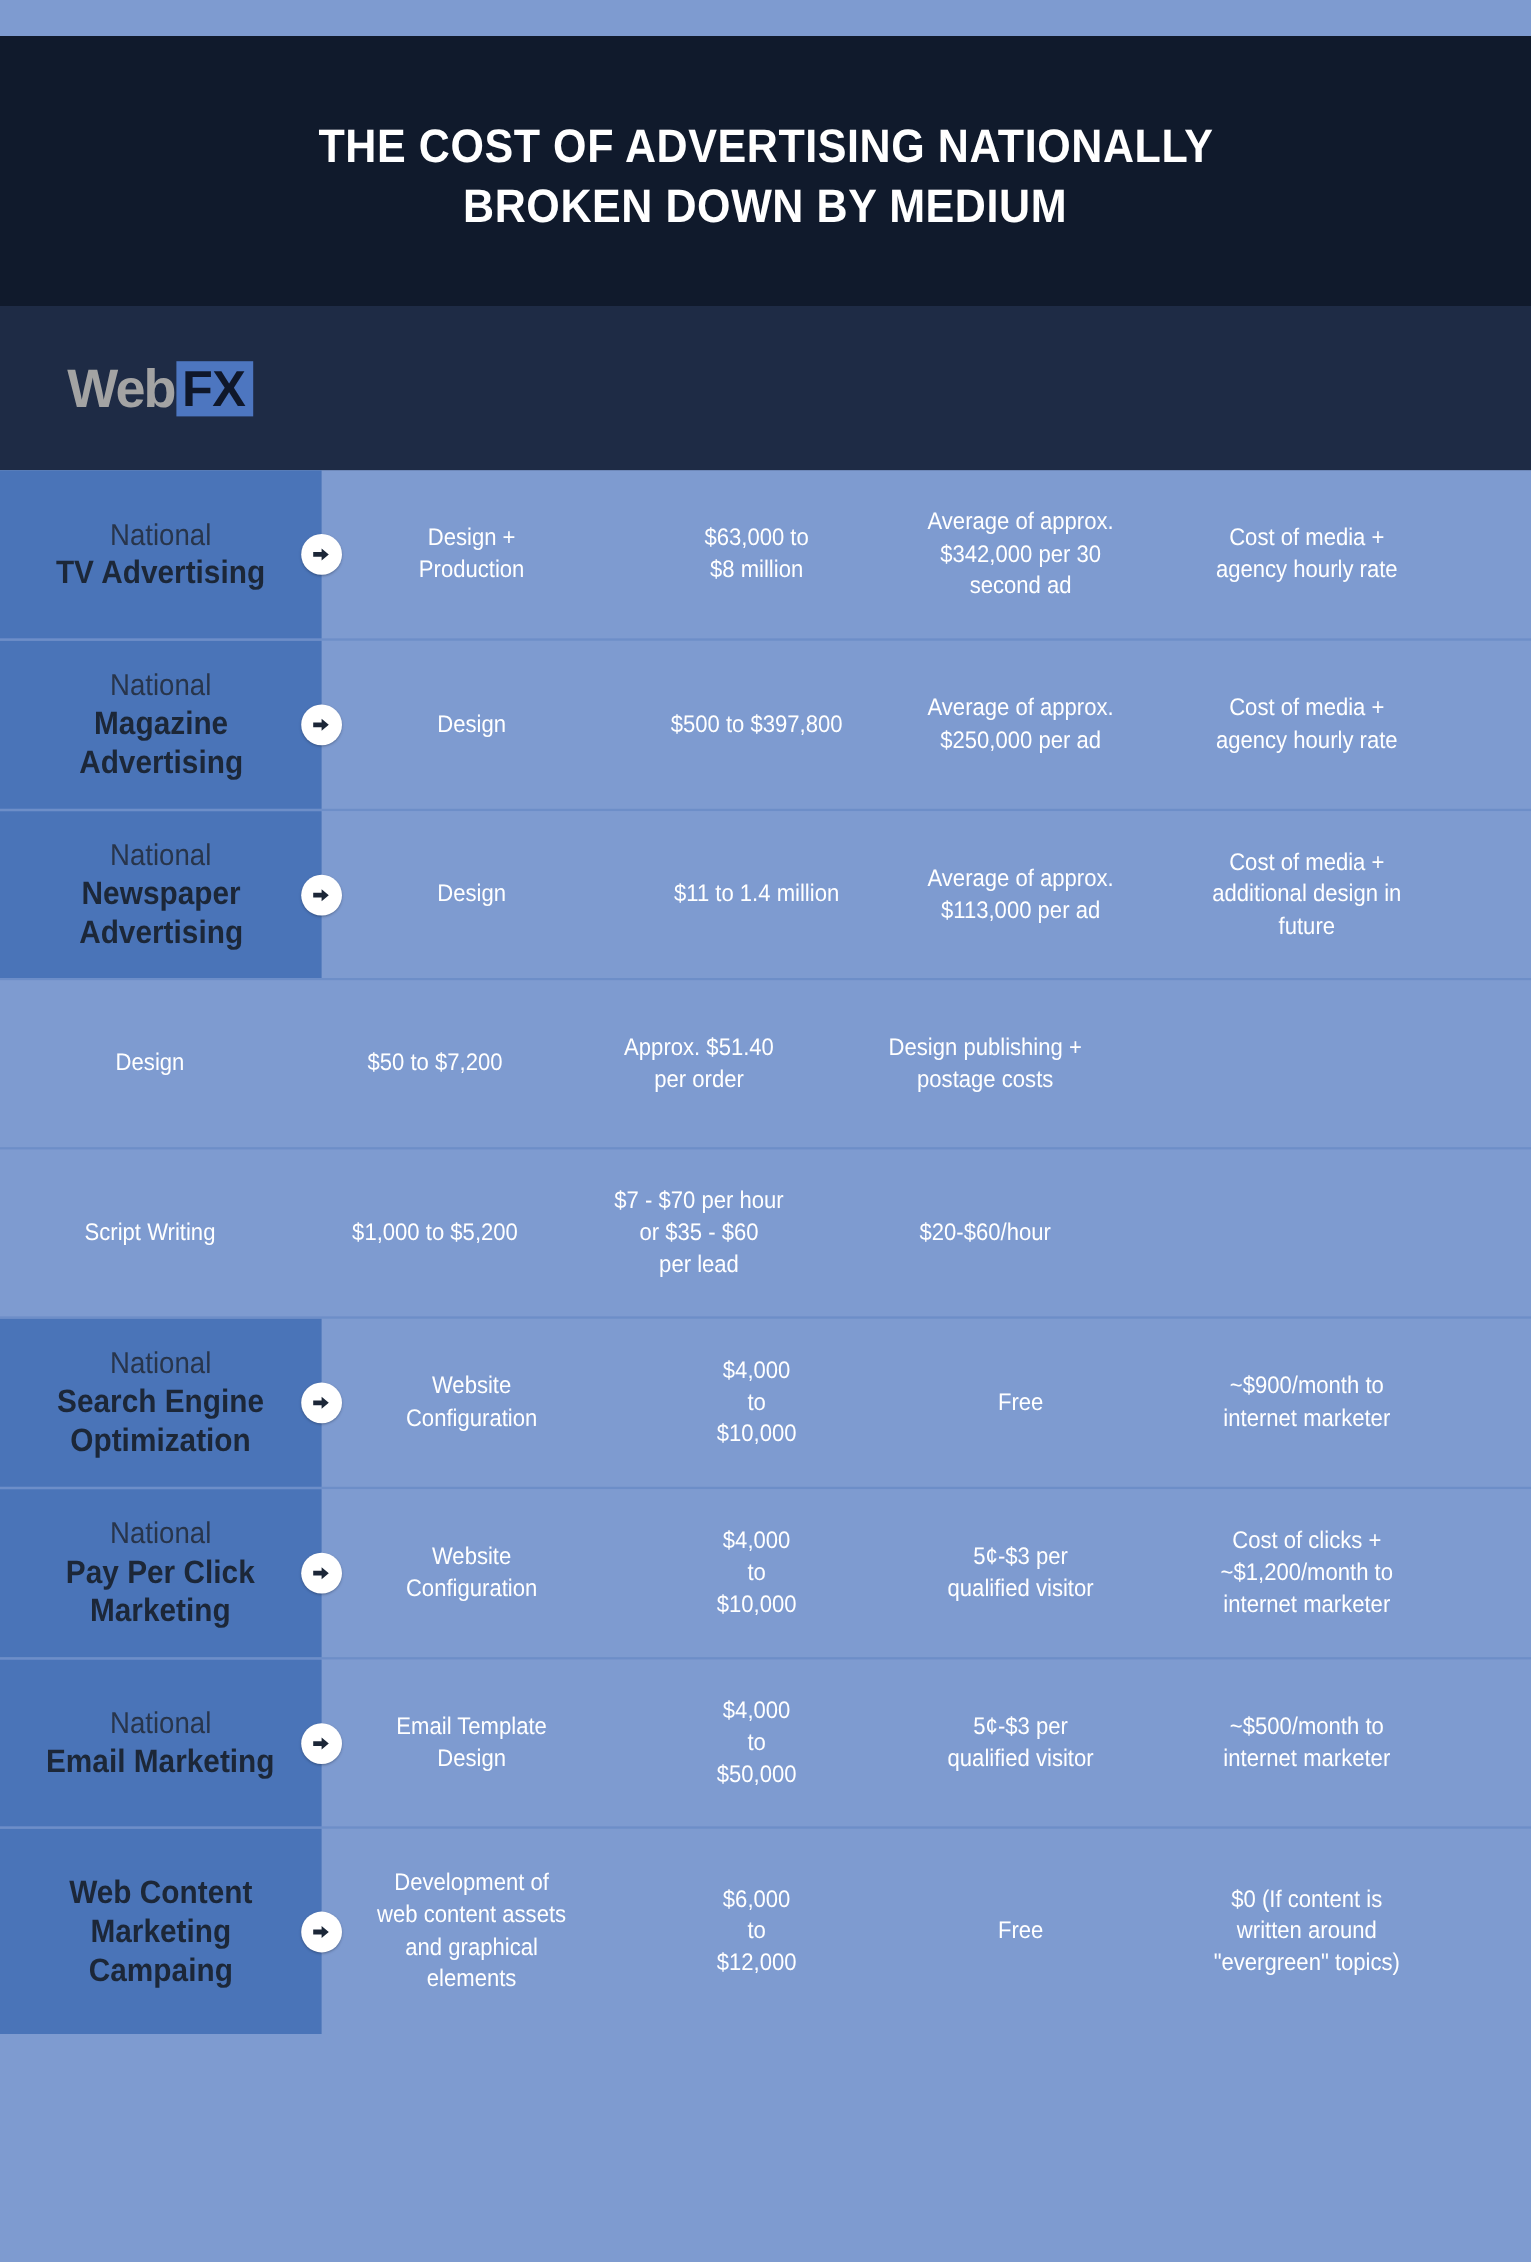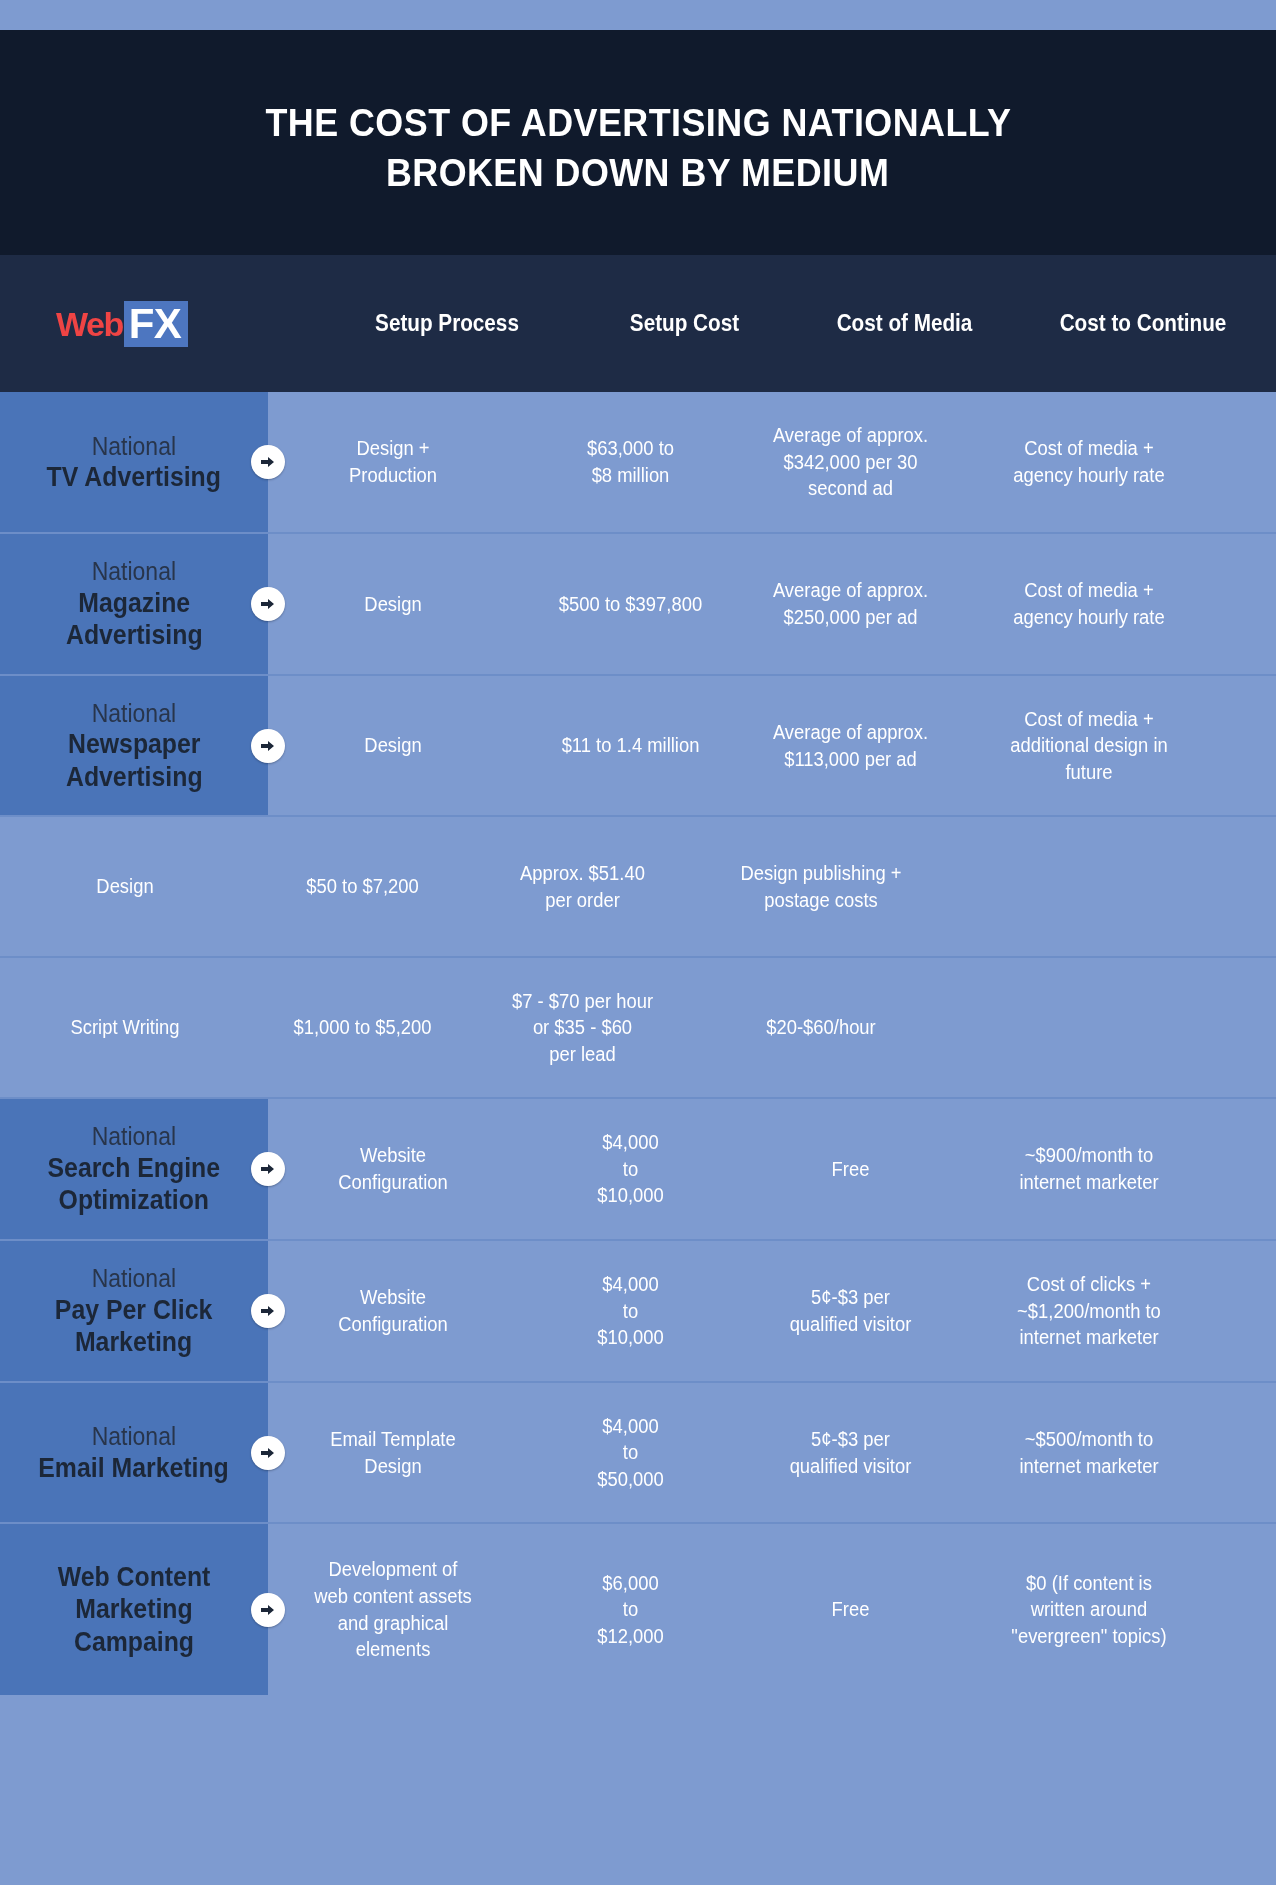--- a/index.html
+++ b/index.html
@@ -56,29 +56,29 @@
     display: flex;
     align-items: center;
     padding-left: 56px;
   }
   .logo {
     display: flex;
     align-items: stretch;
     height: 46px;
   }
   .logo-web {
-    color: #ef4444;
-    font-size: 34px;
+    color: #a3a3a3;
+    font-size: 45px;
     font-weight: bold;
     line-height: 46px;
     letter-spacing: -1.5px;
   }
   .logo-fx {
     background: #4d76c0;
-    color: #ffffff;
+    color: #0f172a;
     font-size: 42px;
     font-weight: bold;
     line-height: 46px;
     padding: 0 7px 0 5px;
     letter-spacing: -0.5px;
     margin-left: 1px;
     display: flex;
     align-items: center;
   }
 
@@ -203,26 +203,20 @@
     <div class="title-line">BROKEN DOWN BY MEDIUM</div>
   </div>
 
   <div class="header-bar">
     <div class="logo-cell">
       <div class="logo">
         <span class="logo-web">Web</span>
         <span class="logo-fx">FX</span>
       </div>
     </div>
-    <div class="header-cols">
-      <div class="hcol c1">Setup Process</div>
-      <div class="hcol c2">Setup Cost</div>
-      <div class="hcol c3">Cost of Media</div>
-      <div class="hcol c4">Cost to Continue</div>
-    </div>
   </div>
 
   <div class="rows" id="rows-container">
       <div class="row r1">
         <div class="row-label">
           <div class="label-top">National</div>
           <div class="label-main">TV Advertising</div>
           <div class="arrow-badge">
             <svg width="18" height="18" viewBox="0 0 18 18" aria-hidden="true">
               <path d="M2 7 h7 V4 l6 5 -6 5 v-3 H2 z" fill="#1c2738"></path>

